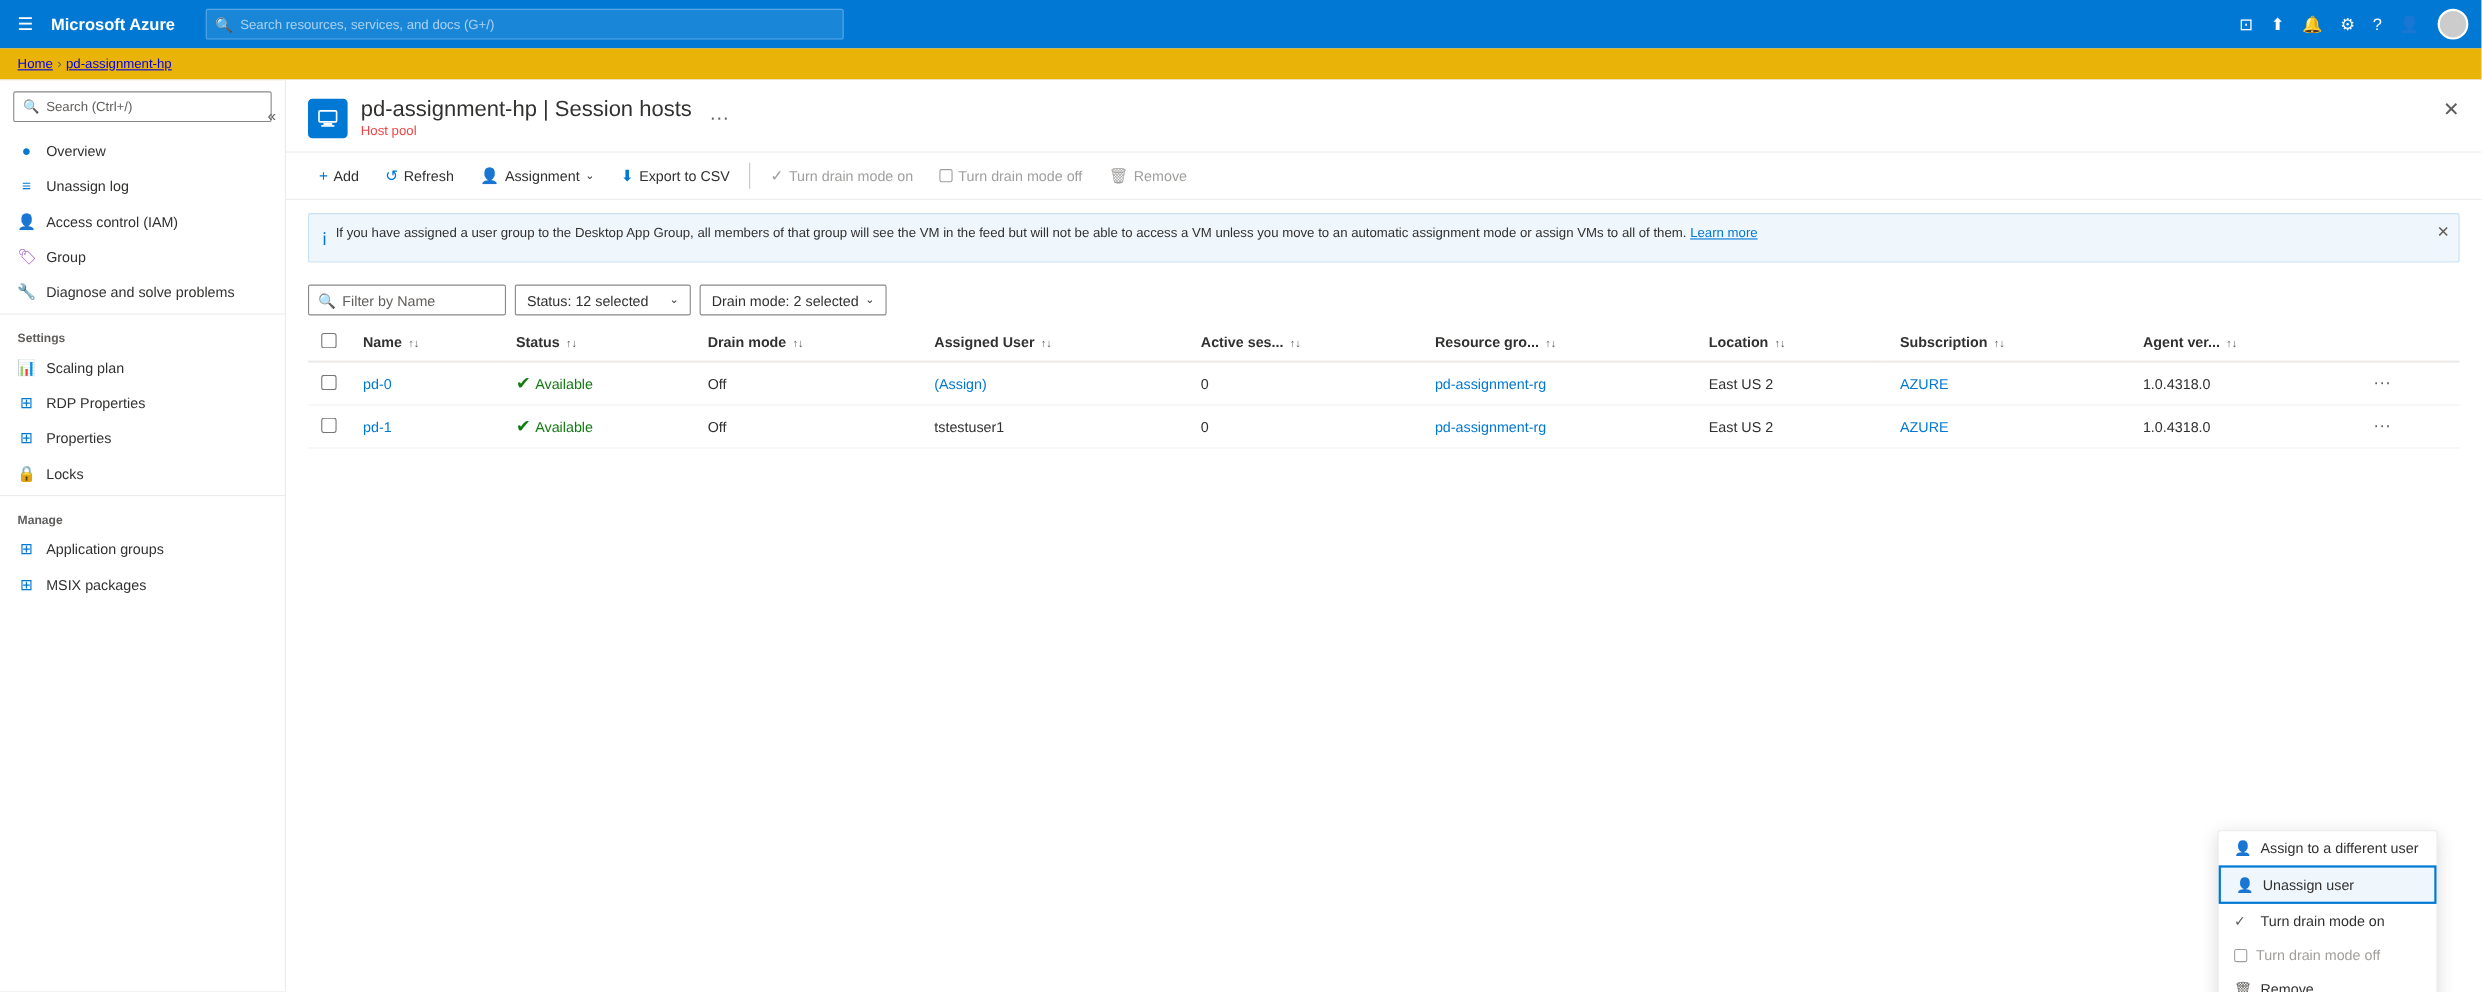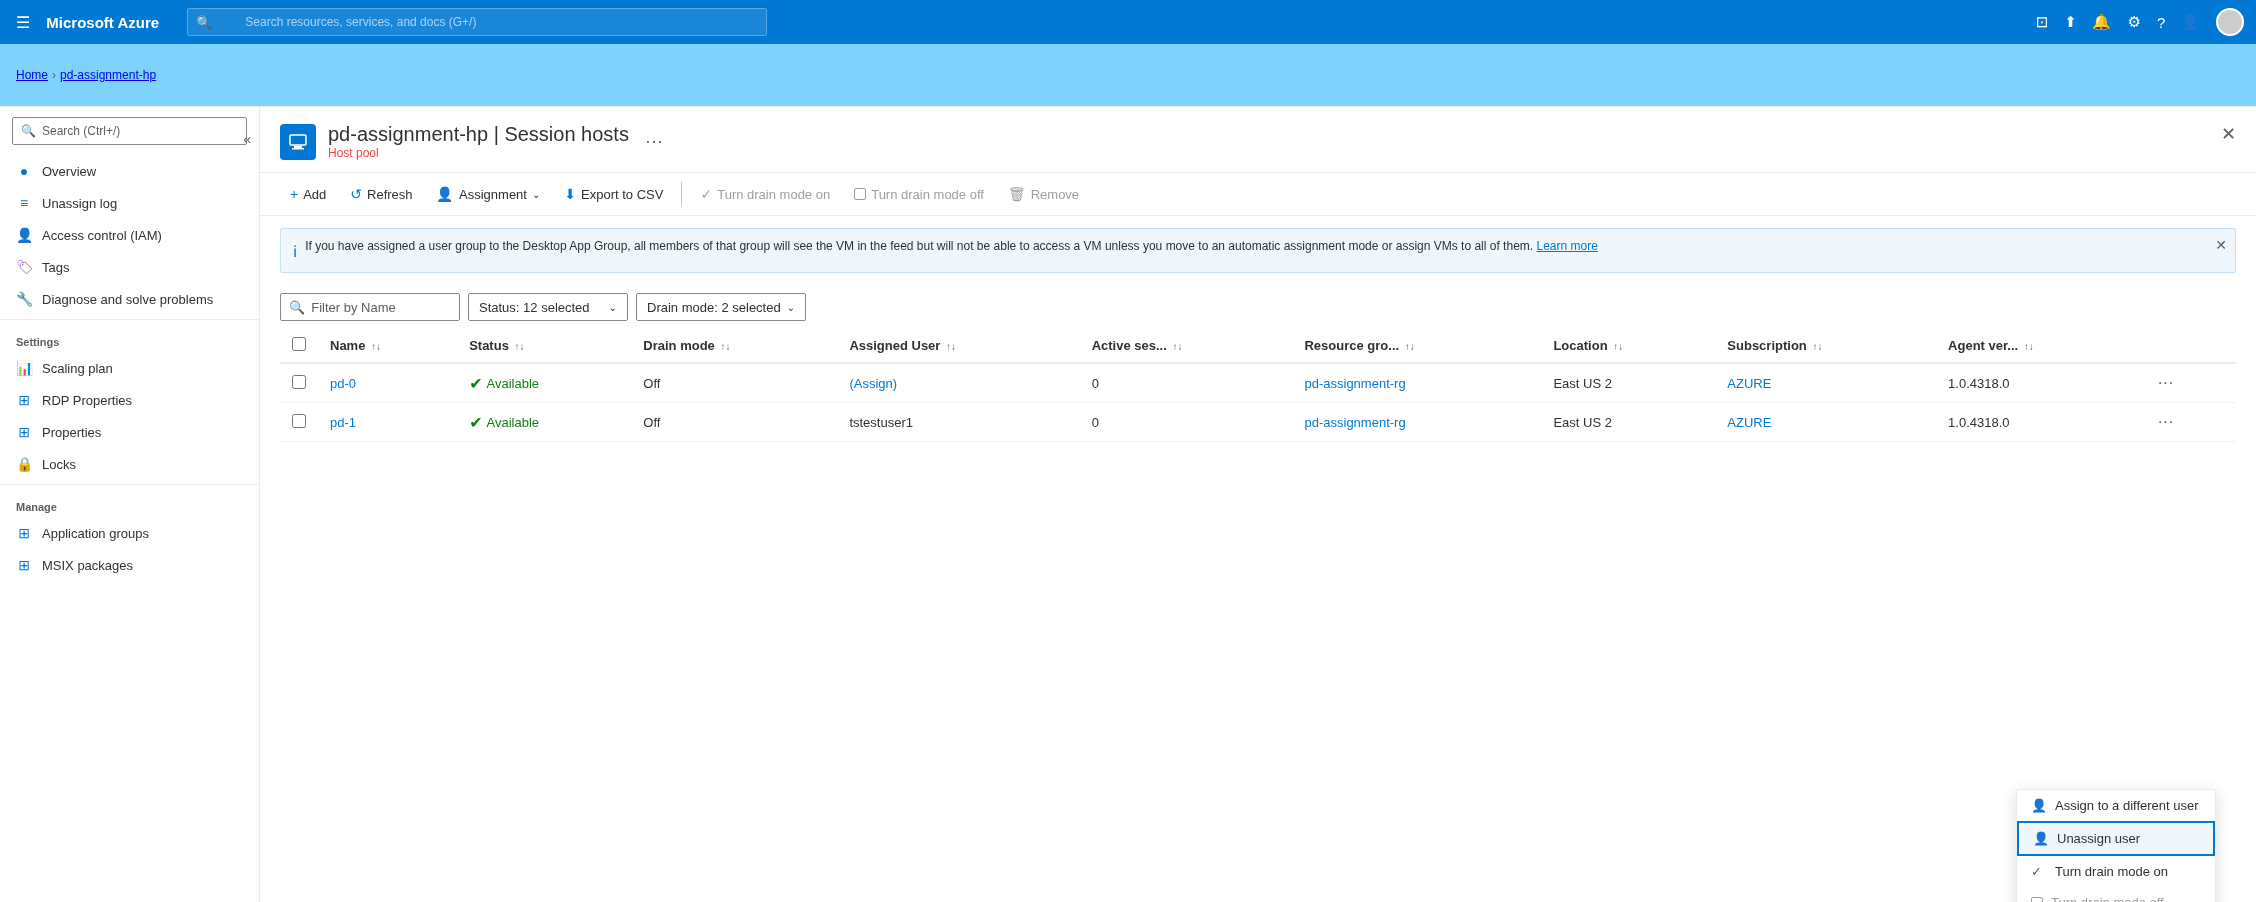--- a/index.html
+++ b/index.html
@@ -30,22 +30,22 @@
       padding: 0 8px;
       color: #cce4f7;
       font-size: 13px;
       gap: 6px;
     }
     .top-nav .nav-icons { margin-left: auto; display: flex; gap: 16px; align-items: center; color: white; font-size: 15px; }
     .top-nav .avatar { width: 28px; height: 28px; border-radius: 50%; background: #ccc; border: 2px solid white; }
 
     
     .breadcrumb {
-      background: #7dd3fc;
-      padding: 24px 16px;
+      background: #eab308;
+      padding: 7px 16px;
       font-size: 12px;
       color: #0078d4;
       border-bottom: 1px solid #edebe9;
       display: flex;
       align-items: center;
       gap: 4px;
     }
     .breadcrumb span { color: #605e5c; }
 
     
@@ -246,21 +246,21 @@
     .table-wrapper { padding: 0 20px; position: relative; }
   </style>
 </head>
 <body>
 
 <div class="top-nav">
   <span class="hamburger">☰</span>
   <span class="brand">Microsoft Azure</span>
   <div class="search-bar">
     <span>🔍</span>
-    <span style="font-size:12px; opacity:0.8;margin-left:27px;">Search resources, services, and docs (G+/)</span>
+    <span style="font-size:12px; opacity:0.8;">Search resources, services, and docs (G+/)</span>
   </div>
   <div class="nav-icons">
     <span style="cursor:pointer;">⊡</span>
     <span style="cursor:pointer;">⬆</span>
     <span style="cursor:pointer;">🔔</span>
     <span style="cursor:pointer;">⚙</span>
     <span style="cursor:pointer;">?</span>
     <span style="cursor:pointer;">👤</span>
     <div class="avatar"></div>
   </div>
@@ -290,21 +290,21 @@
     <div class="sidebar-item">
       <span class="sidebar-icon" style="color:#0078d4;">≡</span>
       <span>Unassign log</span>
     </div>
     <div class="sidebar-item">
       <span class="sidebar-icon" style="color:#0078d4;">👤</span>
       <span>Access control (IAM)</span>
     </div>
     <div class="sidebar-item">
       <span class="sidebar-icon" style="color:#a259c4;">🏷</span>
-      <span>Tags</span>
+      <span>Group</span>
     </div>
     <div class="sidebar-item">
       <span class="sidebar-icon" style="color:#605e5c;">🔧</span>
       <span>Diagnose and solve problems</span>
     </div>
 
     <div class="sidebar-divider"></div>
     <div class="sidebar-section">Settings</div>
 
     <div class="sidebar-item">

